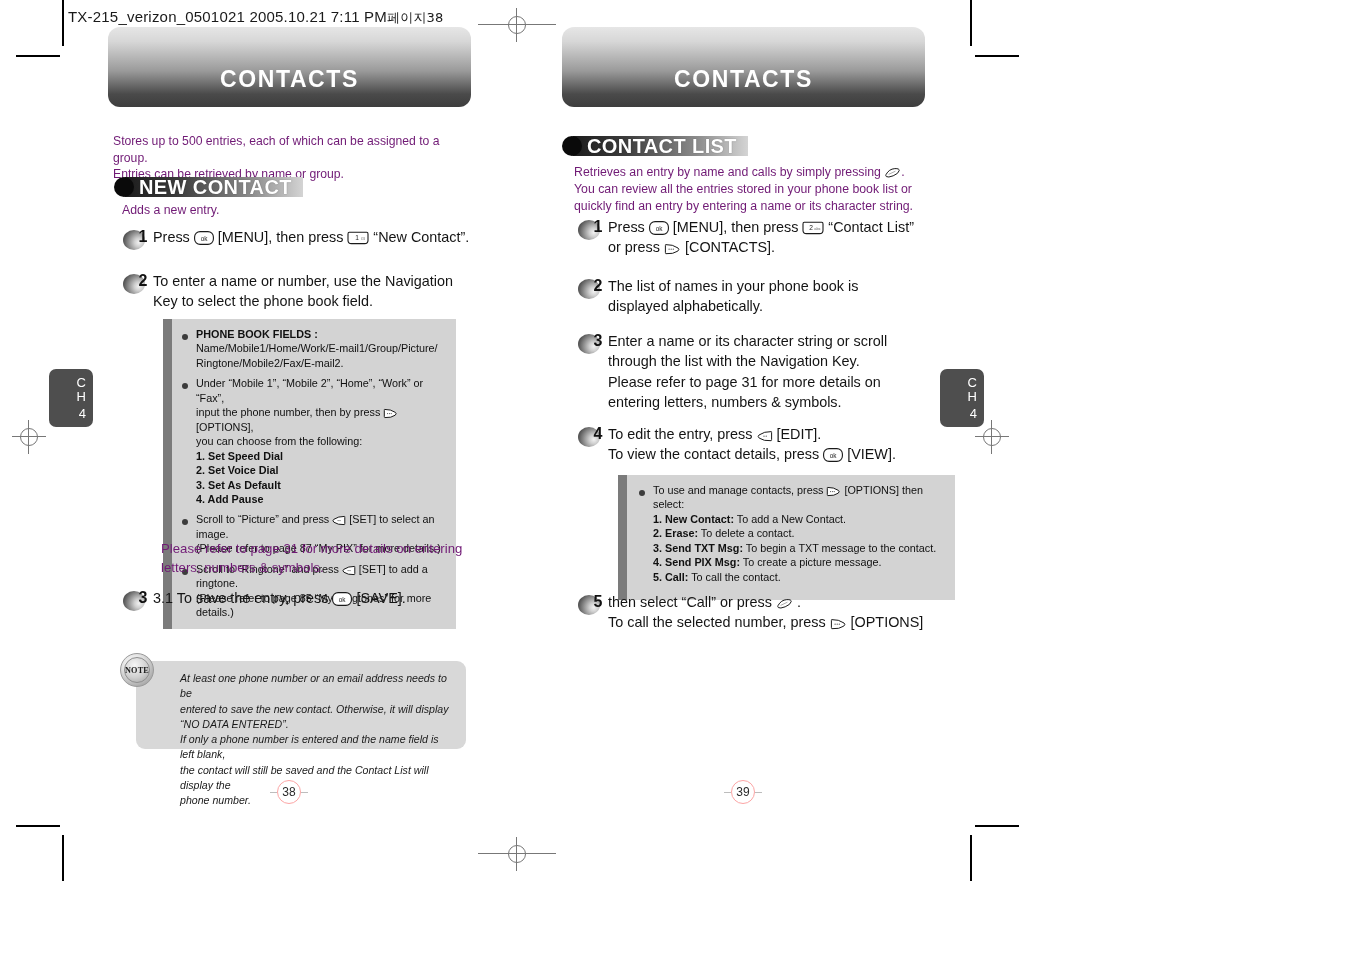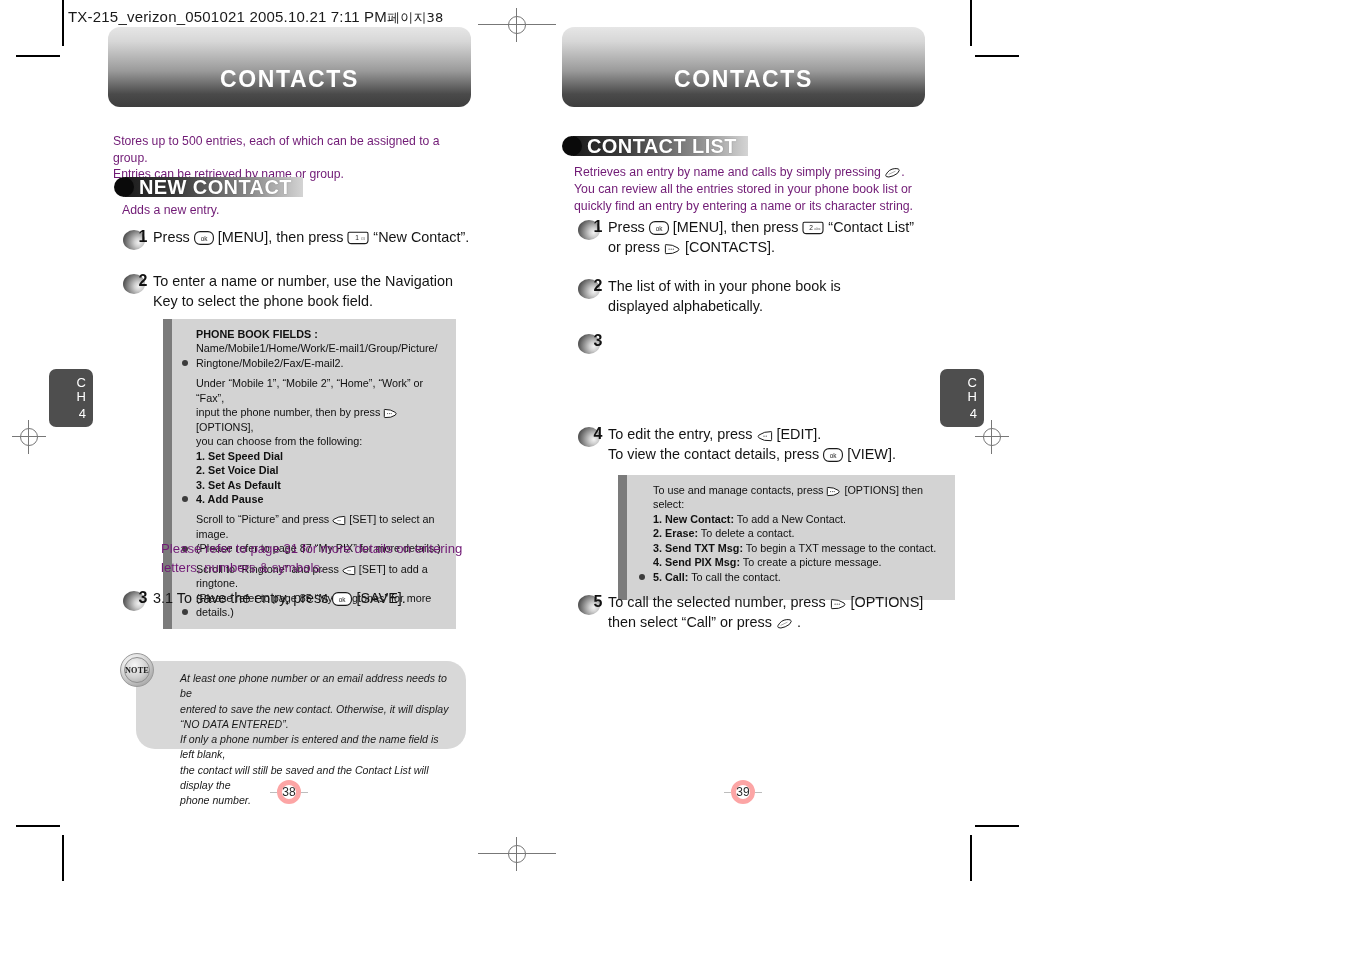--- a/index.html
+++ b/index.html
@@ -88,32 +88,32 @@
   .step .stext { font-size: 14.4px; color: #141414; line-height: 1.42; }
 
   
   .key { display: inline-block; vertical-align: -3px; position: relative; }
   .key svg { display: block; }
 
   
   .infobox { position: absolute; display: flex; background: #d3d3d3; }
   .infobox .lbar { width: 9px; background: #7b7b7b; flex: 0 0 9px; }
   .infobox .content { padding: 8px 8px 9px 10px; }
-  .infobox .row { display: flex; align-items: flex-end; margin-bottom: 6px; }
+  .infobox .row { display: flex; align-items: flex-start; margin-bottom: 6px; }
   .infobox .row:last-child { margin-bottom: 0; }
   .infobox .bullet {
     flex: 0 0 14px; font-size: 13px; line-height: 1.25; color: #3a3a3a; padding-top: 1px;
   }
   .infobox .bullet i { display:inline-block; width:6px; height:6px; border-radius:50%; background:#3c3c3c; }
   .infobox .txt { font-size: 10.8px; color: #101010; line-height: 1.34; }
   .infobox .txt b { font-weight: bold; }
 
   
   .notebox {
-    position: absolute; background: #d8d8d8; border-radius: 19px;
+    position: absolute; background: #d8d8d8; border-radius: 9px;
   }
   .notebox .ntext {
     font-style: italic; font-size: 10.6px; color: #1a1a1a; line-height: 1.44;
     padding: 10px 14px 12px 44px;
   }
   .note-badge {
     position: absolute; width: 34px; height: 34px; border-radius: 50%;
     background: radial-gradient(circle at 38% 32%, #ffffff 0%, #e2e2e2 38%, #b4b4b4 70%, #8c8c8c 100%);
     border: 1px solid #9a9a9a;
     display:flex; align-items:center; justify-content:center;
@@ -122,21 +122,21 @@
     width: 26px; height: 26px; border-radius: 50%;
     background: radial-gradient(circle at 40% 30%, #f6f6f6 0%, #d0d0d0 55%, #a0a0a0 100%);
     border: 1px solid #8e8e8e;
     display:flex; align-items:center; justify-content:center;font-family:Liberation Serif, serif;
   }
   .note-badge .lbl { font-size: 8.2px; font-weight: bold; color: #1a1a1a; letter-spacing: .2px; }
 
   
   .pagenum { position: absolute; display:flex; align-items:center; }
   .pagenum .circle {
-    width: 24px; height: 24px; border-radius: 50%; border: 5px solid #fca5a5;
+    width: 24px; height: 24px; border-radius: 50%; border: 1px solid #fca5a5;
     display:flex; align-items:center; justify-content:center;
     font-size: 12px; color: #2a2a2a; background:#fff;
   }
   .pagenum .wing { width: 7px; height: 1px; background: #bdbdbd; }
 </style>
 </head>
 <body>
 
 <div id="page">
 
@@ -389,29 +389,33 @@
         <span>[CONTACTS].</span>
       </div>
     </div>
   </div>
 
   <div class="step" style="left:578px; top:276px; width:400px;">
     <div class="badge">
       <div class="ball"></div>
       <div class="num">2</div>
     </div>
-    <div class="stext" style="white-space:pre-line;">The list of with in your phone book is
+    <div class="stext" style="white-space:pre-line;">The list of names in your phone book is
 displayed alphabetically.</div>
   </div>
 
   <div class="step" style="left:578px; top:331px; width:400px;">
     <div class="badge">
       <div class="ball"></div>
       <div class="num">3</div>
     </div>
+    <div class="stext" style="white-space:pre-line;">Enter a name or its character string or scroll
+through the list with the Navigation Key.
+Please refer to page 31 for more details on
+entering letters, numbers &amp; symbols.</div>
   </div>
 
   <div class="step" style="left:578px; top:424px; width:400px;">
     <div class="badge">
       <div class="ball"></div>
       <div class="num">4</div>
     </div>
     <div class="stext">
       <div>
         <span>To edit the entry, press</span>
@@ -457,37 +461,37 @@
     </div>
   </div>
 
   <div class="step" style="left:578px; top:592px; width:400px;">
     <div class="badge">
       <div class="ball"></div>
       <div class="num">5</div>
     </div>
     <div class="stext">
       <div>
+        <span>then select “Call” or press</span>
+        <span class="key"><svg width="17" height="12" viewBox="0 0 17 12">
+              <path d="M2 7.6 Q5 2 10.8 1.6 Q15.6 1.4 15.2 3.6 Q14.6 6.6 9.2 8.8 Q4 10.8 2.4 9.6 Q1.4 8.8 2 7.6 Z" fill="#fff" stroke="#1a1a1a" stroke-width="1"></path>
+              <path d="M4.6 7.4 L11.4 4.2" stroke="#888" stroke-width=".7"></path>
+            </svg></span>
+        <span>.</span>
+      </div>
+      <div>
         <span>To call the selected number, press</span>
         <span class="key"><svg width="17" height="12" viewBox="0 0 17 12">
               <path d="M1.6 1.6 Q8.8 1.3 14 5 Q15.8 6.3 13.8 8.1 Q9.4 11.2 1.8 10.7 Q1.3 10.5 1.4 9.6 L1.4 2.6 Q1.3 1.7 1.6 1.6 Z" fill="#fff" stroke="#1a1a1a" stroke-width="1"></path>
               <circle cx="5.1" cy="6.2" r=".6" fill="#444"></circle>
               <circle cx="7.2" cy="6.2" r=".6" fill="#444"></circle>
               <circle cx="9.3" cy="6.2" r=".6" fill="#444"></circle>
             </svg></span>
         <span>[OPTIONS]</span>
       </div>
-      <div>
-        <span>then select “Call” or press</span>
-        <span class="key"><svg width="17" height="12" viewBox="0 0 17 12">
-              <path d="M2 7.6 Q5 2 10.8 1.6 Q15.6 1.4 15.2 3.6 Q14.6 6.6 9.2 8.8 Q4 10.8 2.4 9.6 Q1.4 8.8 2 7.6 Z" fill="#fff" stroke="#1a1a1a" stroke-width="1"></path>
-              <path d="M4.6 7.4 L11.4 4.2" stroke="#888" stroke-width=".7"></path>
-            </svg></span>
-        <span>.</span>
-      </div>
     </div>
   </div>
 
   <div class="pagenum" style="left:724px; top:780px;">
     <div class="wing"></div>
     <div class="circle">39</div>
     <div class="wing"></div>
   </div>
 
 </div>

